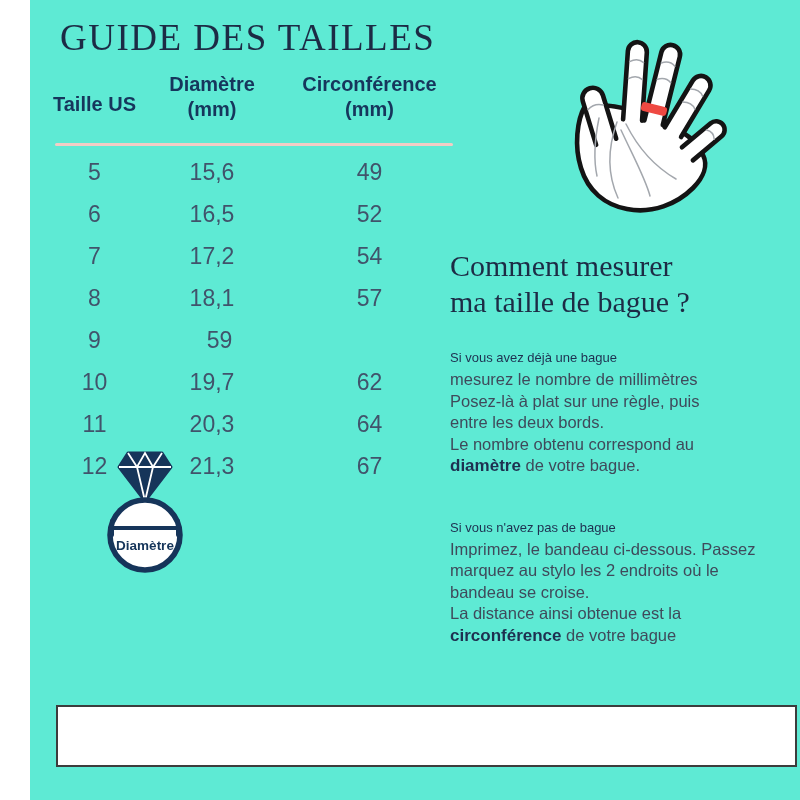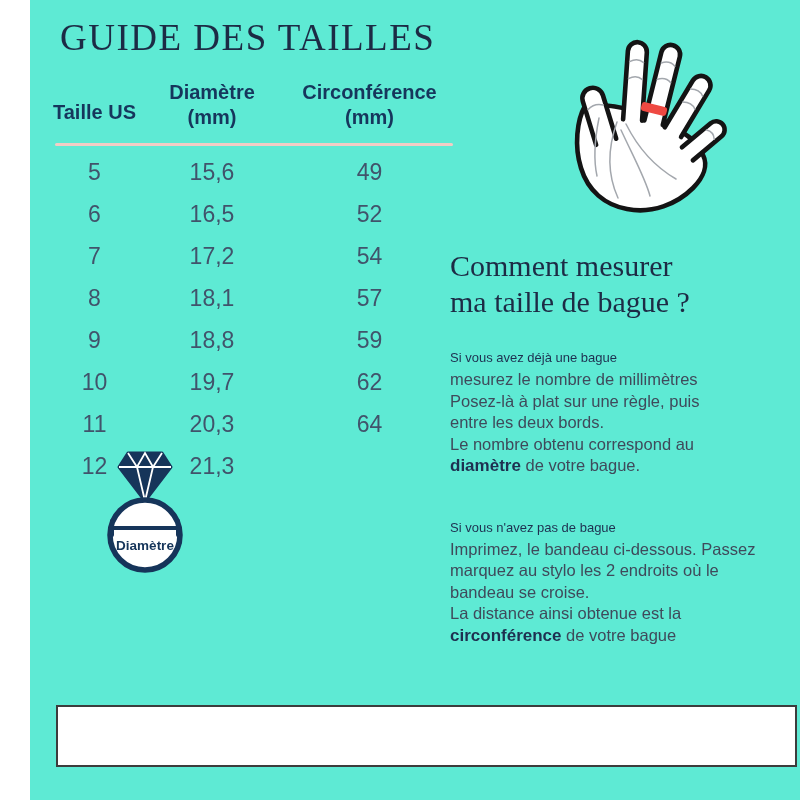--- a/index.html
+++ b/index.html
@@ -6,21 +6,21 @@
   html,body { width:800px; height:800px; background:#ffffff; overflow:hidden;
     font-family:"Liberation Sans", sans-serif; }
   #page { position:relative; width:800px; height:800px; background:#5eead4;margin-left:30px; }
 
   
   .page-title { position:absolute; left:30px; top:16px; width:420px;
     font-family:"Liberation Serif", serif; font-weight:400; font-size:37px;
     letter-spacing:1.5px; color:#1c2b45; }
 
   
-  .thead { position:absolute; left:22px; top:76px; width:400px; display:flex; }
+  .thead { position:absolute; left:22px; top:68px; width:400px; display:flex; }
   .thead .hc { display:flex; flex-direction:column; justify-content:flex-end;
     align-items:center; height:54px; color:#16365c; font-weight:bold;
     font-size:20px; line-height:25px; text-align:center; }
   .hc.c1 { width:85px; justify-content:center; padding-top:18px; }
   .hc.c2 { width:150px; } .hc.c3 { width:165px; }
   .divider { position:absolute; left:25px; top:143px; width:398px; height:3px;
     background:#f2cdc5; border-radius:2px; }
   .tbody { position:absolute; left:22px; top:151px; width:400px; }
   .trow { display:flex; height:42px; align-items:center; }
   .trow .td { text-align:center; font-size:23px; color:#41536b; }
@@ -87,36 +87,36 @@
       <div class="td c2">17,2</div>
       <div class="td c3">54</div>
     </div>
     <div class="trow">
       <div class="td c1">8</div>
       <div class="td c2">18,1</div>
       <div class="td c3">57</div>
     </div>
     <div class="trow">
       <div class="td c1">9</div>
-      <div class="td c2">18,8</div>
       <div class="td c3">59</div>
     </div>
     <div class="trow">
       <div class="td c1">10</div>
       <div class="td c2">19,7</div>
       <div class="td c3">62</div>
     </div>
     <div class="trow">
       <div class="td c1">11</div>
       <div class="td c2">20,3</div>
       <div class="td c3">64</div>
     </div>
     <div class="trow">
       <div class="td c1">12</div>
       <div class="td c2">21,3</div>
+      <div class="td c3">67</div>
     </div>
   </div>
 
   <svg class="ring-icon" width="100" height="135" viewBox="0 0 100 135">
     <g>
       <polygon points="30,10 64,10 73,24 47,58 21,24" fill="#16355a" stroke="#16355a" stroke-width="3" stroke-linejoin="round"></polygon>
       <path d="M30,10 L39,24 L47,10 L55,24 L64,10 M21,24 L73,24 M39,24 L47,58 L55,24" fill="none" stroke="#ffffff" stroke-width="1.8"></path>
     </g>
     <circle cx="47" cy="92" r="35" fill="#ffffff" stroke="#16355a" stroke-width="5.5"></circle>
     <g stroke="#16355a" stroke-width="4" stroke-linecap="round">

